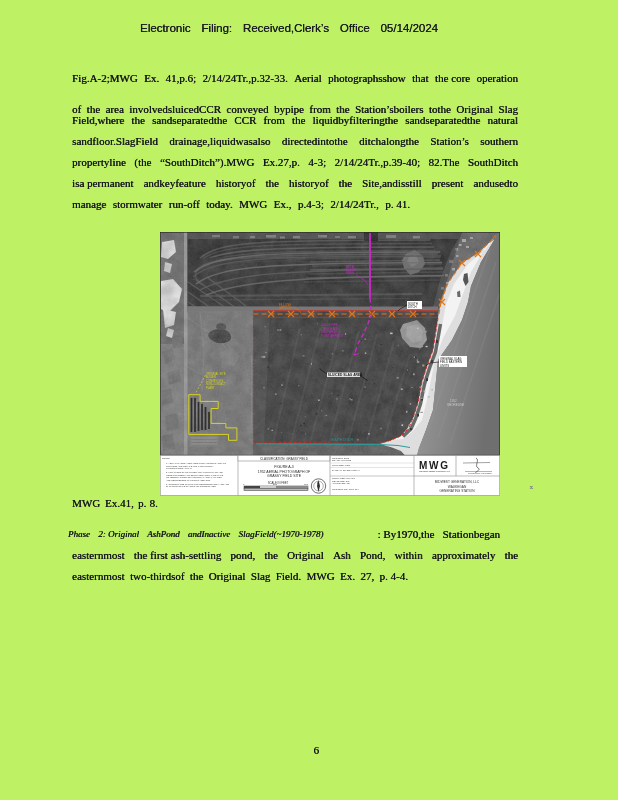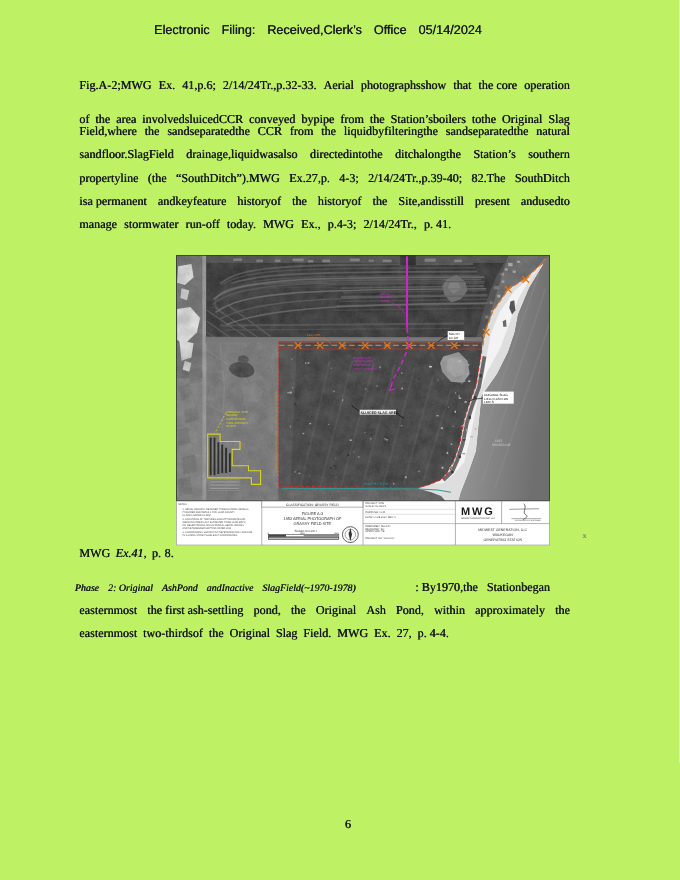--- a/index.html
+++ b/index.html
@@ -520,21 +520,21 @@
 
     <g fill="#333" font-size="3.2" text-anchor="middle">
       <text x="297" y="251">MIDWEST GENERATION, LLC</text>
       <text x="297" y="255.5">WAUKEGAN</text>
       <text x="297" y="260">GENERATING STATION</text>
     </g>
   </g>
 </svg>
 
 <div class="pl" style="left:72px;top:496px;">MWG</div>
-<div class="pl" style="left:105px;top:496px;font-style:italic;">Ex.41,</div>
+<div class="pl" style="left:105px;top:496px;">Ex.41,</div>
 <div class="pl" style="left:138px;top:496px;">p.</div>
 <div class="pl" style="left:149.5px;top:496px;">8.</div>
 
 <div class="pl" style="left:529.5px;top:480px;font-size:7px;color:#808080;">x</div>
 
 <div class="jl" style="top:527px;left:68px;width:432px;"><span class="it">Phase</span><span class="it">2: Original</span><span class="it">AshPond</span><span class="it">andInactive</span><span class="it">SlagField(~1970-1978)</span><span style="margin-left:46px;">: By1970,the</span><span>Stationbegan</span></div>
 
 <div class="jl" style="top:548px"><span>easternmost</span><span>the first ash-settling</span><span>pond,</span><span>the</span><span>Original</span><span>Ash</span><span>Pond,</span><span>within</span><span>approximately</span><span>the</span></div>
 
 <div class="jl" style="top:569px;width:336px;"><span>easternmost</span><span>two-thirdsof</span><span>the</span><span>Original</span><span>Slag</span><span>Field.</span><span>MWG</span><span>Ex.</span><span>27,</span><span>p. 4-4.</span></div>

